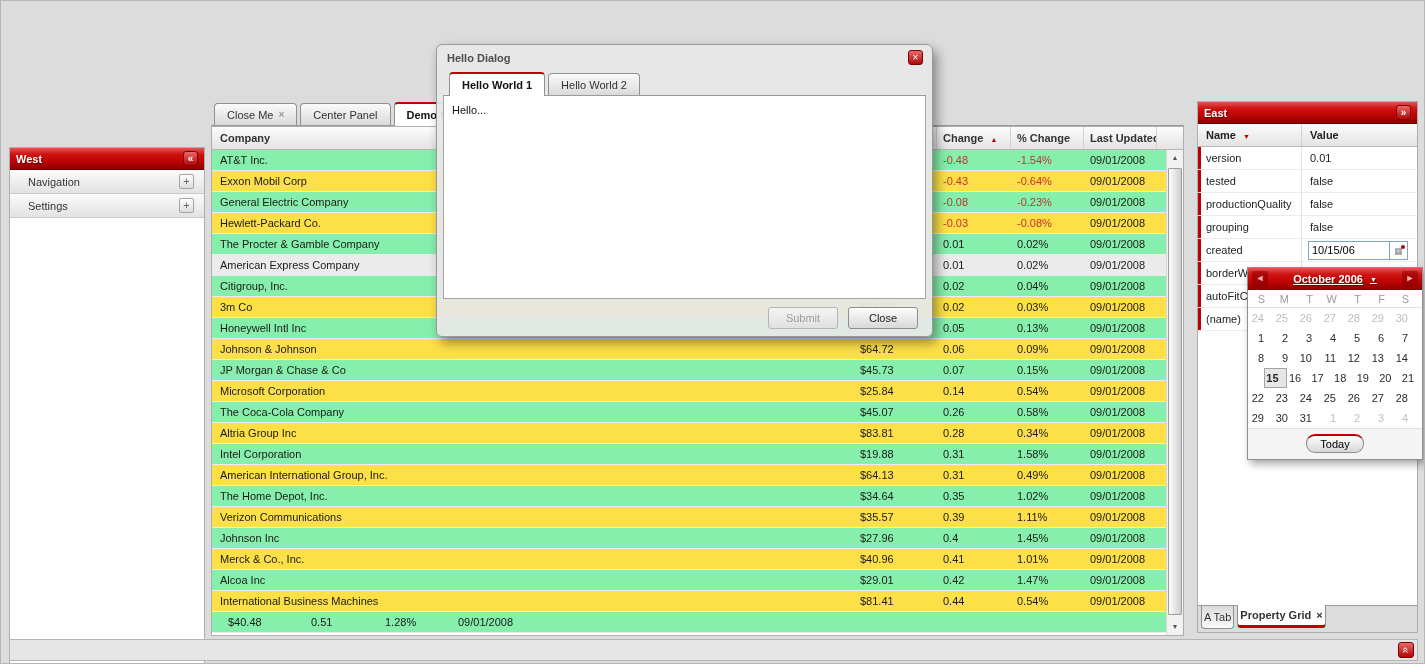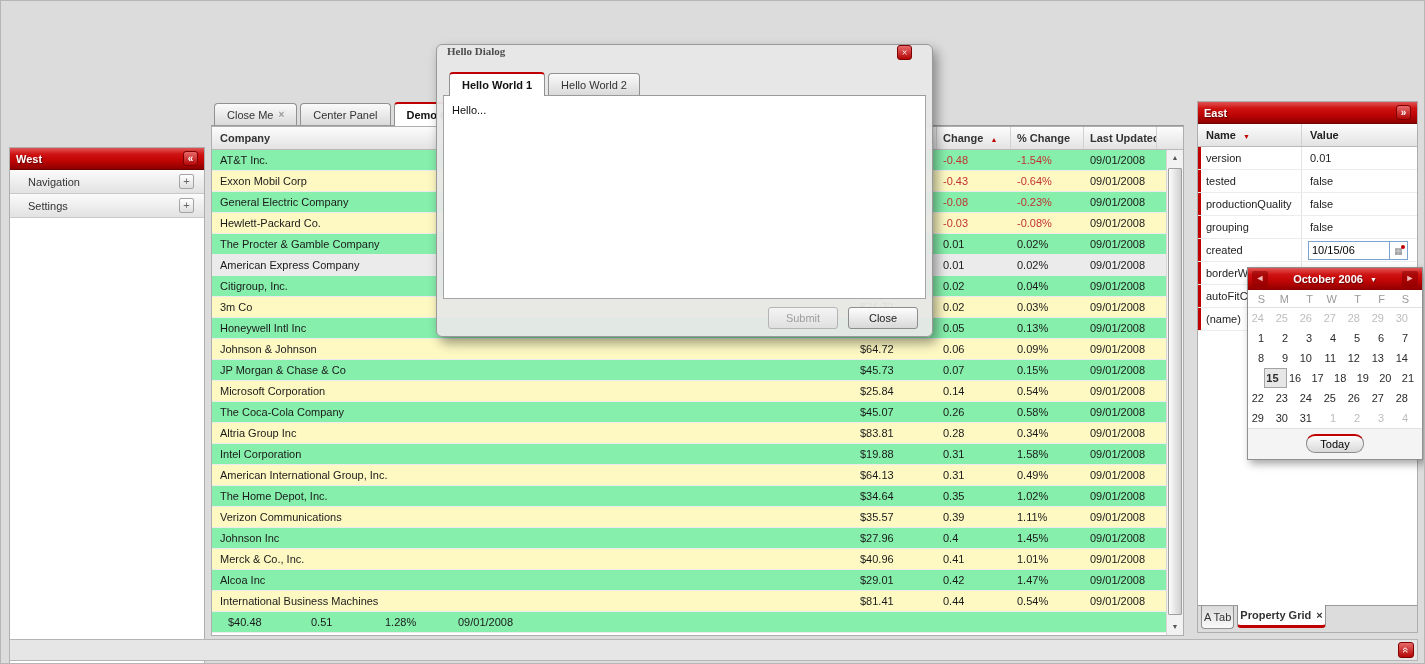--- a/index.html
+++ b/index.html
@@ -49,21 +49,21 @@
              white-space:nowrap; cursor:pointer; }
   .sort-arrow { color:#c00000; font-size:7px; margin-left:4px; }
   .c-company { width:632px; padding-left:8px; }
   .c-price   { width:93px;  padding-left:16px; }
   .c-change  { width:74px;  padding-left:6px; }
   .c-pct     { width:73px;  padding-left:6px; }
   .c-upd     { width:73px;  padding-left:6px; }
   .c-fill    { flex:1; border-right:none; }
   #grid-rows { position:absolute; left:0; top:23px; right:17px; bottom:0; overflow:hidden; }
   .g-row { display:flex; height:21px; border-bottom:1px solid #ececec; background:#86efac; cursor:pointer; }
-  .g-row.stripe { background:#fef9c3; }
+  .g-row.stripe { background:#fde047; }
   .g-row.hl { background:#ebebeb; }
   .g-cell { line-height:20px; white-space:nowrap; overflow:hidden; color:#1a1a1a; }
   .g-cell.neg { color:#c23232; }
   
   #grid-scroll { position:absolute; top:23px; right:0; bottom:0; width:17px; background:#f2f2f2; border-left:1px solid #d8d8d8; }
   .sb-arrow { height:16px; text-align:center; font-size:7px; color:#555; line-height:16px; cursor:pointer; }
   .sb-up { position:absolute; top:0; left:0; right:0; }
   .sb-down { position:absolute; bottom:0; left:0; right:0; }
   .sb-thumb { position:absolute; left:1px; right:1px; top:18px; bottom:20px; border:1px solid #9e9e9e; border-radius:1px;
               background:linear-gradient(90deg,#fdfdfd,#cfcfcf); cursor:grab; }
@@ -85,21 +85,21 @@
   .date-trigger::after { content:""; position:absolute; right:2px; top:3px; width:4px; height:4px; background:#c00000; border-radius:50%; }
 
   
   #datepicker { position:absolute; left:1246px; top:266px; width:176px; background:#fff; border:1px solid #8f8f8f;
                 box-shadow:3px 4px 8px rgba(0,0,0,.35); z-index:40; }
   .dp-hd { height:22px; background:linear-gradient(180deg,#e05555 0%,#cf1212 30%,#c00505 60%,#8d0000 100%);
            color:#fff; font-weight:bold; display:flex; align-items:center; justify-content:space-between; padding:0 4px;
            text-shadow:1px 1px 1px rgba(0,0,0,.4); }
   .dp-nav { width:16px; height:16px; background:rgba(140,0,0,.55); color:#f3b7b7; font-size:9px; line-height:15px;
             text-align:center; border-radius:2px; cursor:pointer; text-shadow:none; }
-  .dp-month { cursor:pointer; display:flex; align-items:center; gap:7px; font-size:11px; }
+  .dp-month { cursor:pointer; display:flex; align-items:center; gap:7px; font-size:11px;text-decoration:underline; }
   .dp-month .dd { font-size:7px; }
   .dp-days, .dp-week { display:flex; }
   .dp-days { border-bottom:1px solid #e0e0e0; }
   .dp-dayhd { width:24px; text-align:right; padding:3px 7px 2px 0; color:#9a9a9a; cursor:default; }
   .dp-cell { width:24px; height:20px; line-height:19px; text-align:right; padding-right:7px; color:#2a2a2a;
              cursor:pointer; border:1px solid transparent; }
   .dp-cell.other { color:#bcbcbc; }
   .dp-cell.sel { background:#e6e6e6; border:1px solid #a3a3a3; font-weight:bold;margin-left:16px; }
   .dp-foot { padding:5px 0 6px; text-align:center; background:#f4f4f4; border-top:1px solid #e0e0e0; }
   .dp-today { display:inline-block; min-width:58px; padding:2px 10px; border:1px solid #8d8d8d; border-top:2px solid #c00000;
@@ -111,21 +111,21 @@
            display:flex; align-items:center; justify-content:flex-end; padding-right:3px; }
   .expand-btn { width:16px; height:16px; border:1px solid #7e0000; border-radius:3px;
                 background:linear-gradient(180deg,#e86a6a,#b40505); color:#fff; cursor:pointer;
                 display:flex; align-items:center; justify-content:center; }
   .expand-btn span { display:inline-block; transform:rotate(90deg); font-size:11px; line-height:10px; }
 
   
   #dialog { position:absolute; left:435px; top:43px; width:497px; height:293px; z-index:60;
             background:rgba(231,231,231,.95); border:1px solid #999; border-radius:6px;
             box-shadow:4px 6px 12px rgba(0,0,0,.4); }
-  .dlg-hd { height:25px; display:flex; justify-content:space-between; padding:0 20px 0 10px;font-family:Liberation Serif, serif; }
+  .dlg-hd { height:25px; display:flex; align-items:center; justify-content:space-between; padding:0 9px 0 10px; }
   .dlg-title { font-weight:bold; color:#4d4d4d; }
   .dlg-tabs { height:26px; display:flex; align-items:flex-end; padding-left:6px; gap:3px; border-bottom:1px solid #9a9a9a;
               margin:0 6px; }
   .dlg-body { margin:0 6px; height:203px; background:#fff; border:1px solid #a5a5a5; border-top:none; padding:8px; color:#111; }
   .dlg-foot { height:38px; display:flex; justify-content:flex-end; align-items:center; gap:10px; padding:0 14px; }
   .btn { min-width:70px; height:22px; border:1px solid #8d8d8d; border-radius:3px;
          background:linear-gradient(180deg,#fdfdfd,#d8d8d8); font:11px "Liberation Sans",sans-serif; color:#222; cursor:pointer; }
   .btn:disabled { color:#9e9e9e; border-color:#b5b5b5; background:linear-gradient(180deg,#f4f4f4,#e0e0e0); cursor:default; }
 </style>
 </head>

